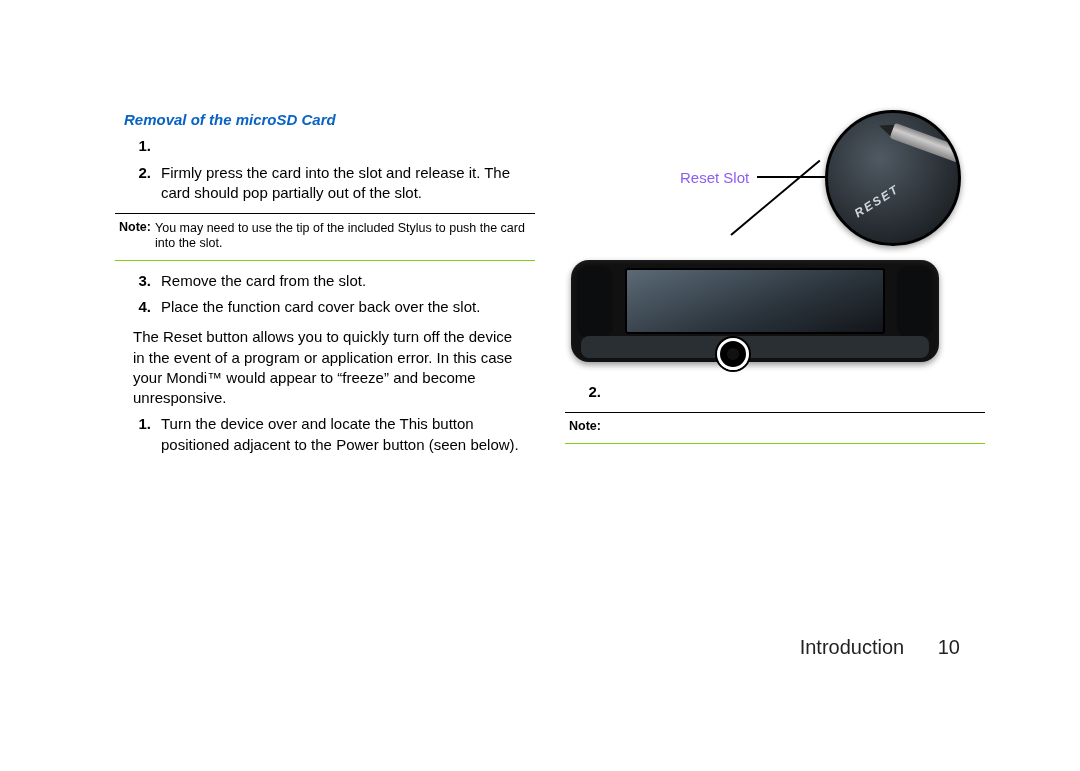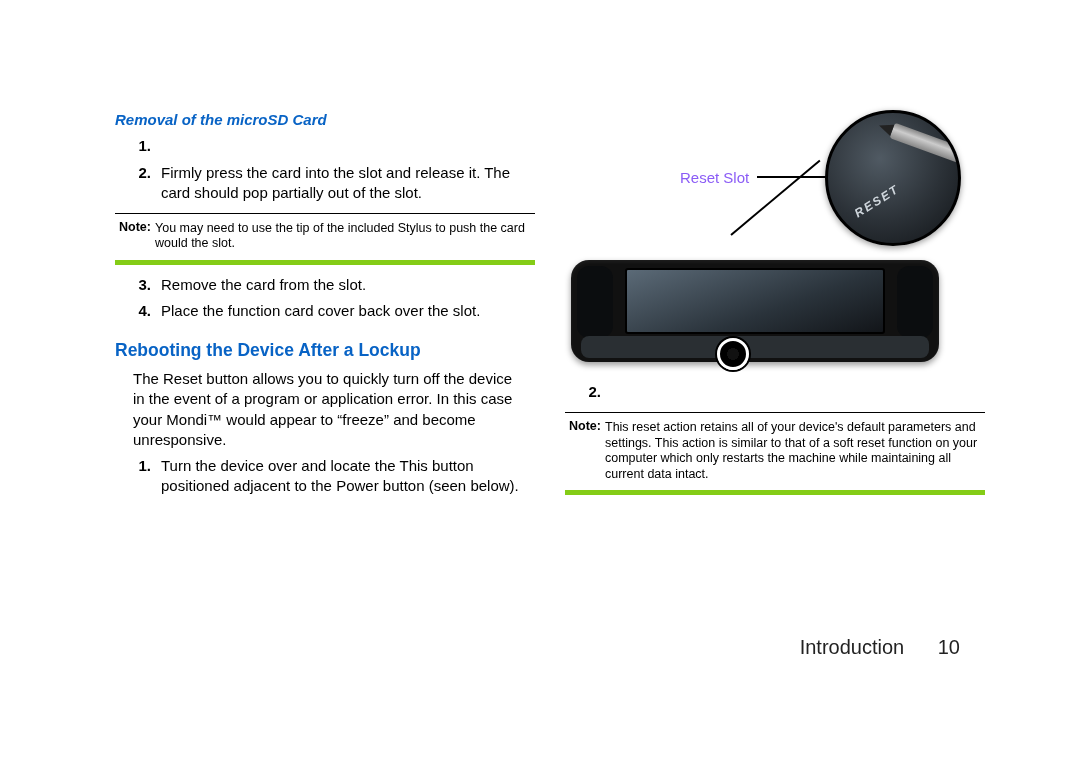--- a/index.html
+++ b/index.html
@@ -25,21 +25,21 @@
     line-height: 1.35;
   }
   .left  { left: 115px; }
   .right { left: 565px; }
 
   .subheading {
     color: #0863c5;
     font-style: italic;
     font-weight: bold;
     font-size: 15px;
-    margin: 0 0 6px 0;
+    margin: 0 0 6px 9px;
   }
   .heading {
     color: #0863c5;
     font-weight: bold;
     font-size: 17.5px;
     margin: 18px 0 6px 0;
   }
   ol.steps {
     list-style: none;
     padding: 0;
@@ -55,21 +55,21 @@
     flex: 0 0 36px;
     text-align: right;
     padding-right: 10px;
   }
   ol.steps > li .txt { flex: 1; }
   .para {
     margin: 6px 8px 6px 18px;
   }
   .notebox {
     border-top: 1px solid #000;
-    border-bottom: 5px solid #84cc16;
+    border-bottom: 1px solid #84cc16;
     padding: 6px 4px 8px 4px;
     margin: 10px 0;
     font-size: 12.5px;
     line-height: 1.25;
   }
   .notebox .nb-label { font-weight: bold; }
   .notebox .nb-body { display: block; margin-left: 36px; margin-top: -15px; }
 
   .footer {
     position: absolute;
@@ -219,35 +219,34 @@
         <span class="num">1.</span>
       </li>
       <li>
         <span class="num">2.</span>
         <span class="txt">Firmly press the card into the slot and release it. The card should pop partially out of the slot.</span>
       </li>
     </ol>
 
     <div class="notebox">
       <span class="nb-label">Note:</span>
-      <span class="nb-body">You may need to use the tip of the included Stylus to push the card would the slot.</span>
+      <span class="nb-body">You may need to use the tip of the included Stylus to push the card into the slot.</span>
     </div>
 
     <ol class="steps">
       <li>
         <span class="num">3.</span>
         <span class="txt">Remove the card from the slot.</span>
       </li>
       <li>
         <span class="num">4.</span>
         <span class="txt">Place the function card cover back over the slot.</span>
       </li>
     </ol>
 
-    <div class="heading">Rebooting the Device After a Lockup</div>
 
     <div class="para">The Reset button allows you to quickly turn off the device in the event of a program or application error. In this case your Mondi™ would appear to “freeze” and become unresponsive.</div>
 
     <ol class="steps">
       <li>
         <span class="num">1.</span>
         <span class="txt">Turn the device over and locate the This button positioned adjacent to the Power button (seen below).</span>
       </li>
     </ol>
   </div>
@@ -275,21 +274,20 @@
     </div>
 
     <ol class="steps">
       <li>
         <span class="num">2.</span>
       </li>
     </ol>
 
     <div class="notebox">
       <span class="nb-label">Note:</span>
-      <span class="nb-body">This reset action retains all of your device's default parameters and settings. This action is similar to that of a soft reset function on your computer which only restarts the machine while maintaining all current data intact.</span>
     </div>
   </div>
 
   <div class="footer">
     <span>Introduction</span>
     <span class="pn">10</span>
   </div>
 </div>
 
 </body></html>

